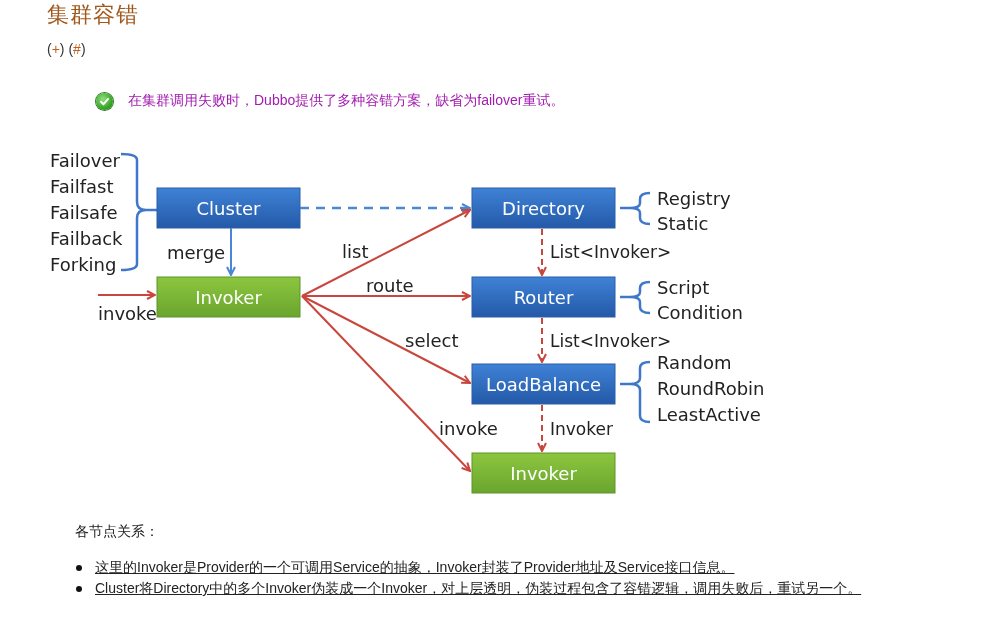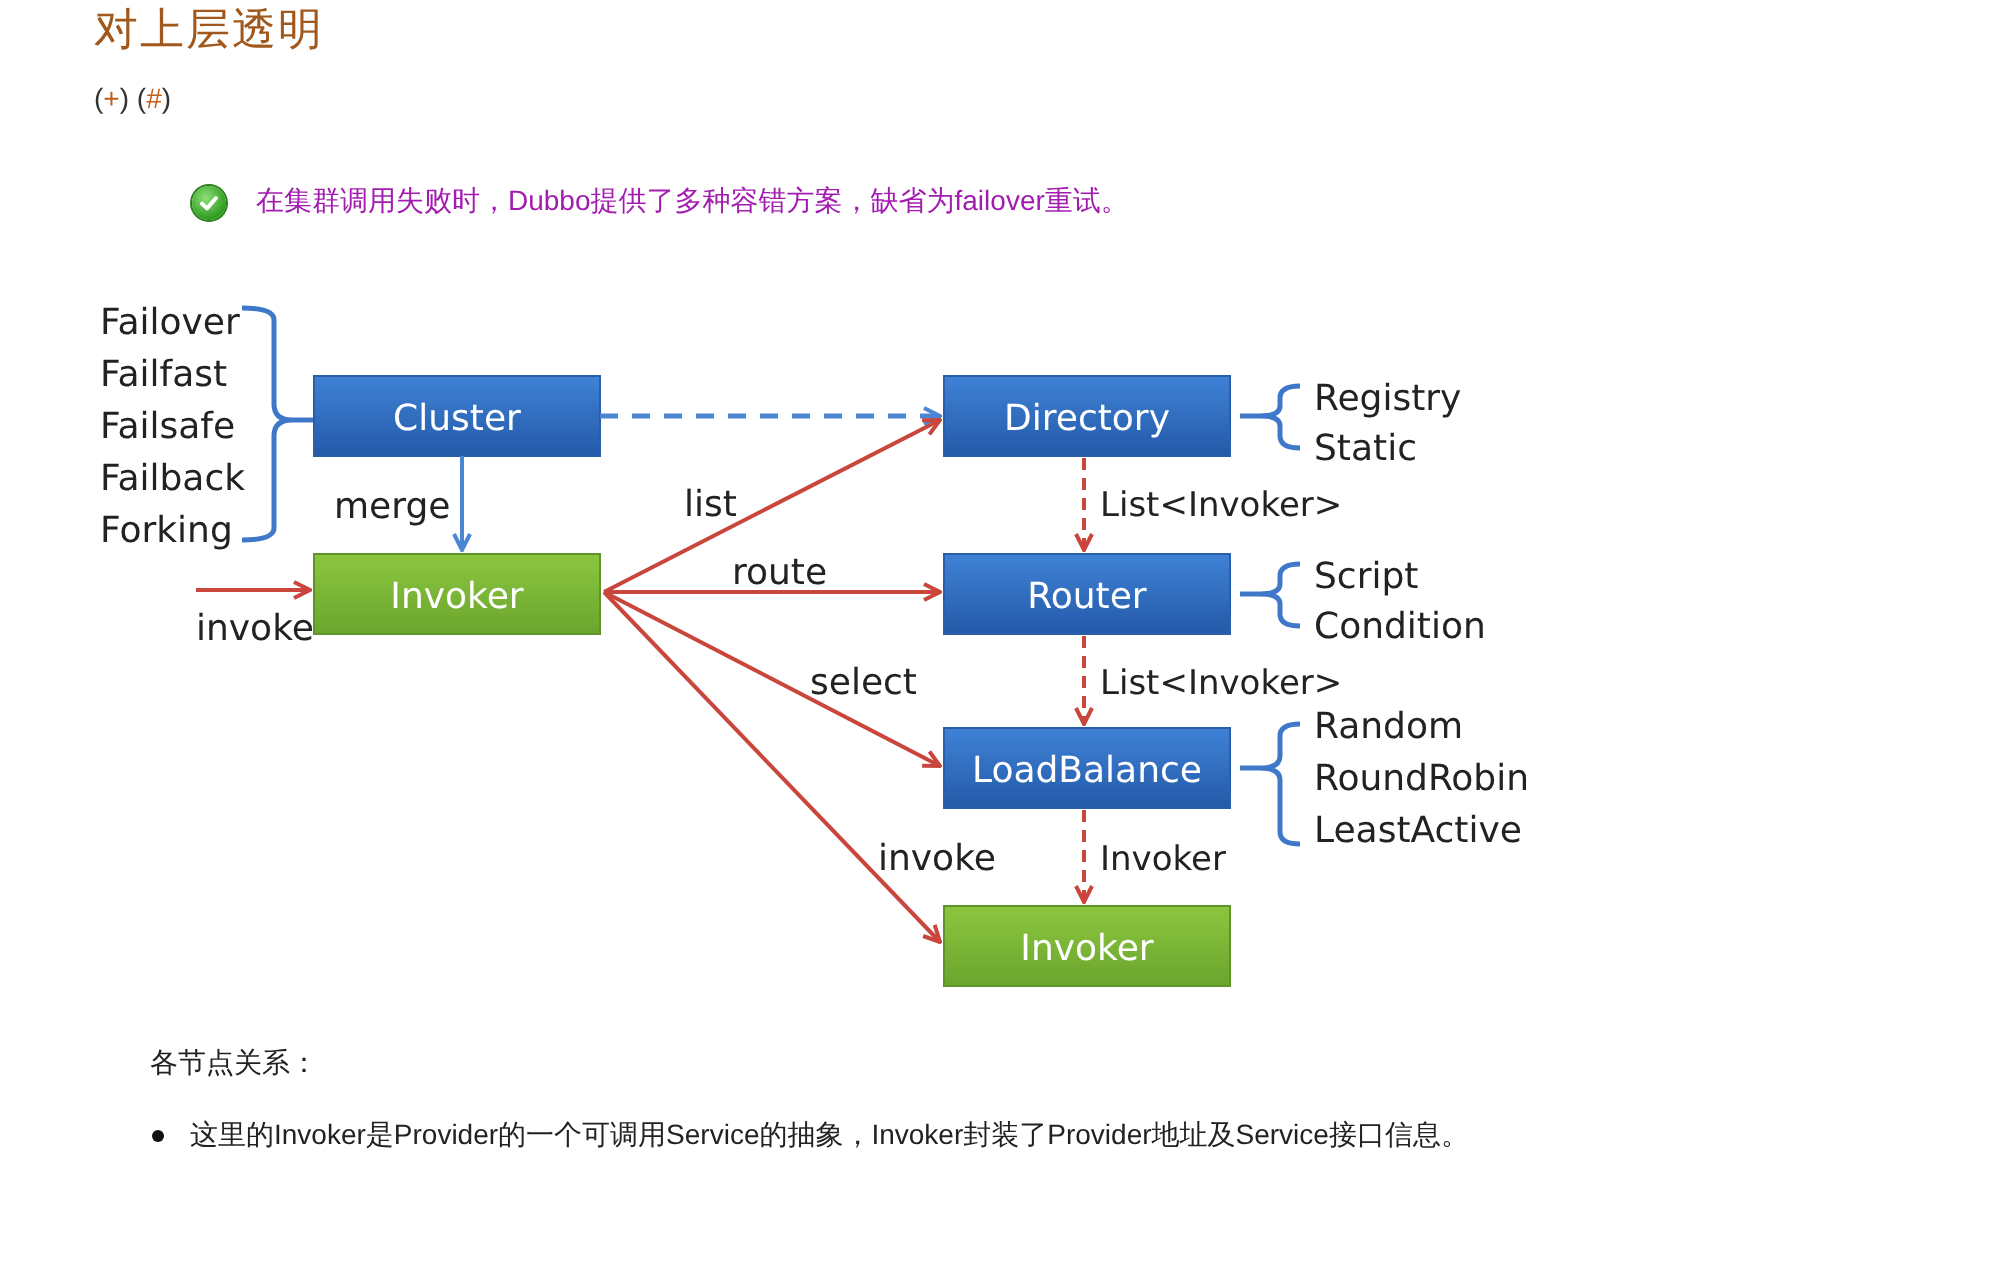--- a/index.html
+++ b/index.html
@@ -13,27 +13,27 @@
   .note { position: absolute; left: 96px; top: 92px; font-size: 14px; color: #a21caf;
           display: flex; align-items: center; }
   .note .check { width: 17px; height: 17px; border-radius: 50%;
                  background: radial-gradient(circle at 40% 35%, #8ee07a, #2e9c1f 70%);
                  display: inline-flex; align-items: center; justify-content: center;
                  margin-right: 15px; box-shadow: 0 0 0 1px #2a7f1c; }
   .diagram { position: absolute; left: 0; top: 140px; width: 800px; height: 370px; text-align: center; }
   .diagram svg text { font-family: "DejaVu Sans", sans-serif; }
   .relations { position: absolute; left: 47px; top: 523px; font-size: 14px; color: #222; margin-left: 28px; }
   .bullets { position: absolute; left: 76px; top: 557px; margin: 0; padding: 0; list-style: none; font-size: 14px; color: #222; }
-  .bullets li { position: relative; padding-left: 19px; line-height: 21px; white-space: nowrap; }
+  .bullets li { position: relative; padding-left: 19px; line-height: 21px; white-space: nowrap; text-decoration: underline; }
   .bullets li::before { content: ""; position: absolute; left: 0; top: 8px; width: 6px; height: 6px; border-radius: 50%; background: #111; }
 </style>
 </head>
 <body>
 
-<h1 class="title">对上层透明</h1>
+<h1 class="title">集群容错</h1>
 
 <div class="anchors">
   <a href="#">(<span class="sym">+</span>)</a>
   <a href="#">(<span class="sym">#</span>)</a>
 </div>
 
 <div class="note">
   <span class="check">
     <svg width="11" height="11" viewBox="0 0 11 11">
         <path d="M2 5.8 L4.5 8.2 L9 3" stroke="#fff" stroke-width="2" fill="none" stroke-linecap="round" stroke-linejoin="round"></path>
@@ -141,13 +141,14 @@
     <text x="657" y="229" font-size="18" fill="#222">Random</text>
     <text x="657" y="255" font-size="18" fill="#222">RoundRobin</text>
     <text x="657" y="281" font-size="18" fill="#222">LeastActive</text>
   </svg>
 </div>
 
 <div class="relations">各节点关系：</div>
 
 <ul class="bullets">
   <li>这里的Invoker是Provider的一个可调用Service的抽象，Invoker封装了Provider地址及Service接口信息。</li>
+  <li>Cluster将Directory中的多个Invoker伪装成一个Invoker，对上层透明，伪装过程包含了容错逻辑，调用失败后，重试另一个。</li>
 </ul>
 
 </body></html>

